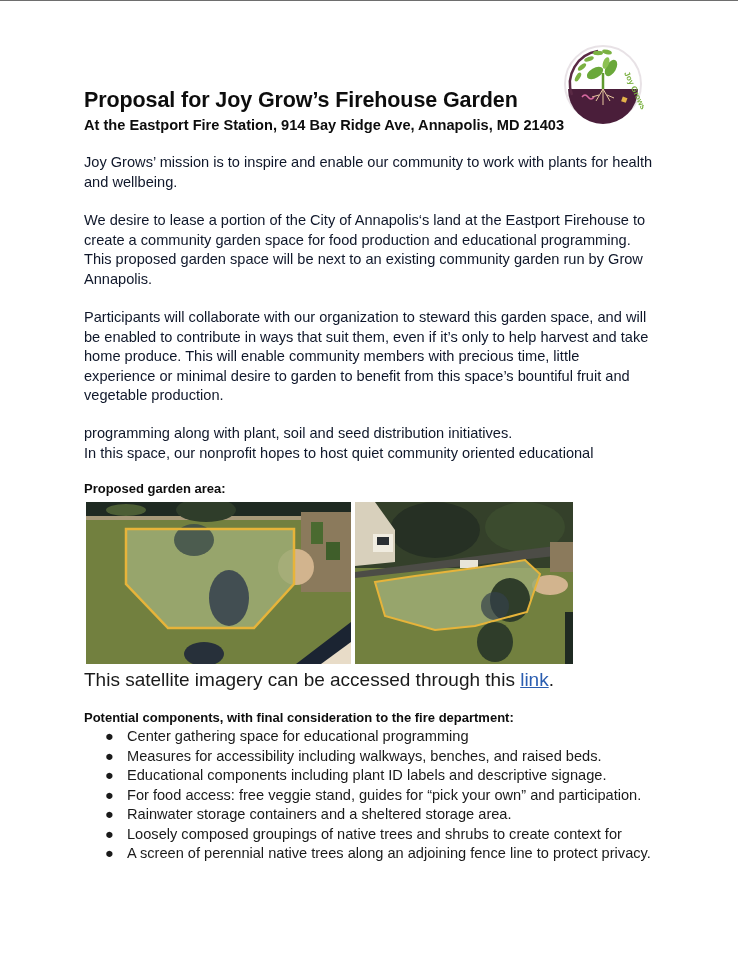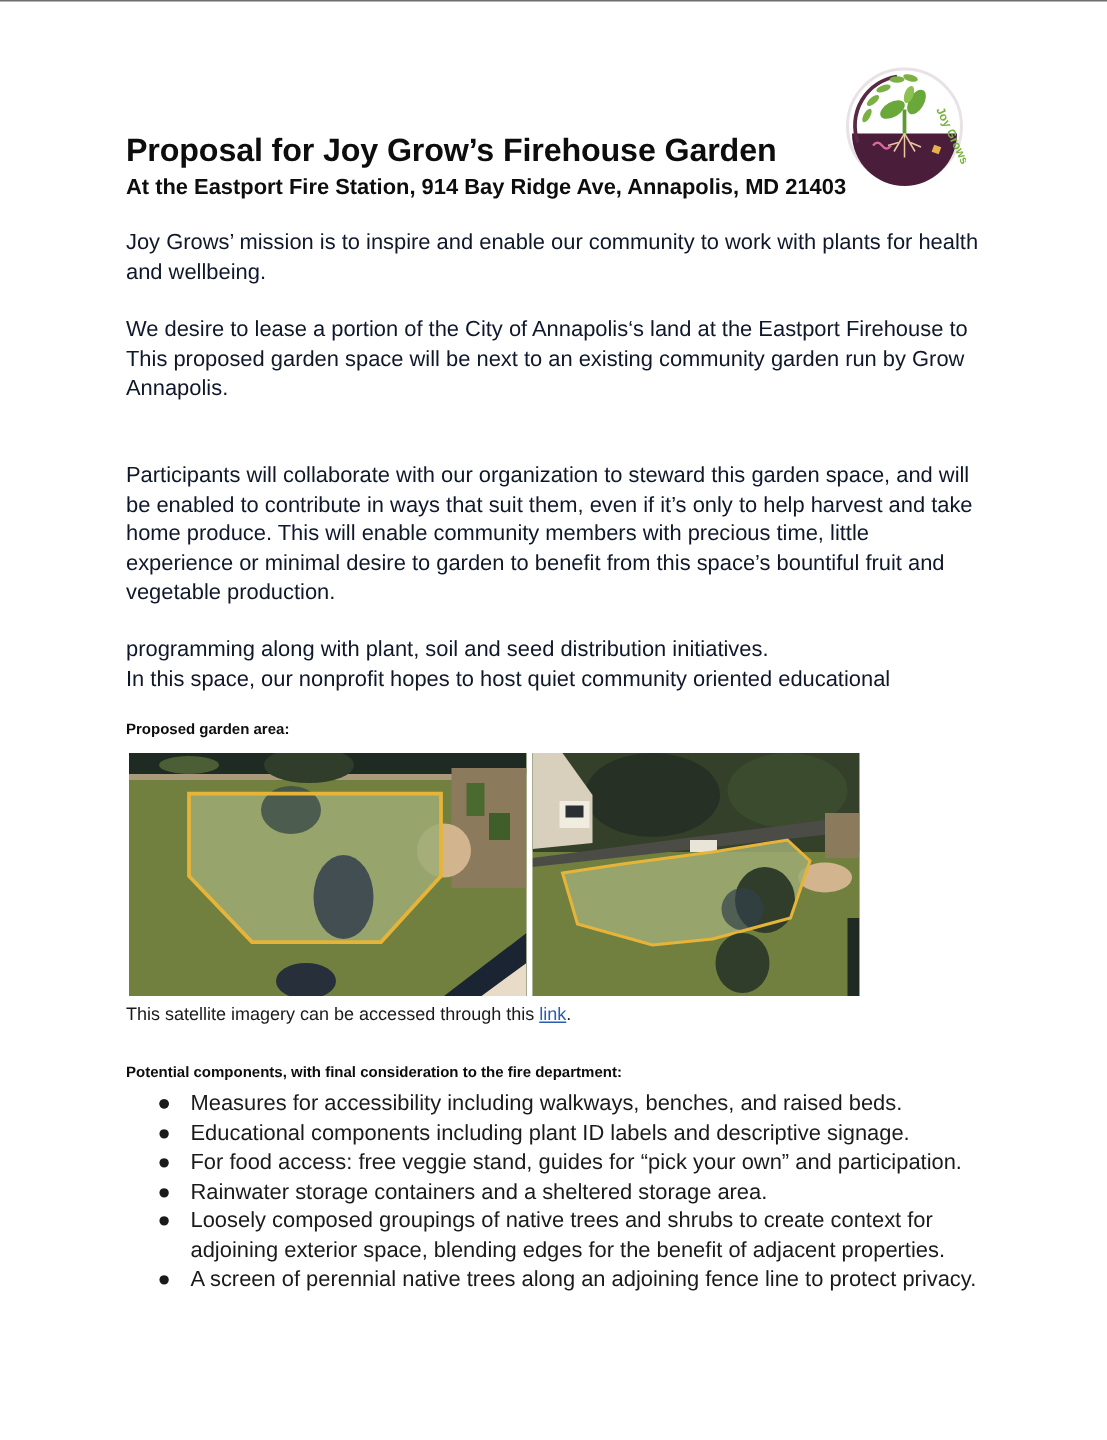--- a/index.html
+++ b/index.html
@@ -6,24 +6,24 @@
   body {
     width: 738px; height: 960px; background: #ffffff; position: relative; overflow: hidden;
     font-family: "Liberation Sans", sans-serif; color: #111;
   }
   .topbar { position: absolute; left: 0; top: 0; width: 738px; height: 1px; background: #6e6e6e; }
   .logo { position: absolute; left: 562px; top: 43px; width: 82px; height: 82px; }
   .title { position: absolute; left: 84px; top: 88px; font-size: 21.5px; font-weight: bold; letter-spacing: -0.1px; white-space: nowrap; color: #0d0d0d; text-align: right; }
   .subtitle { position: absolute; left: 84px; top: 117px; font-size: 14.6px; font-weight: bold; white-space: nowrap; color: #0d0d0d; text-align: right; }
   .para { position: absolute; left: 84px; width: 600px; font-size: 14.6px; line-height: 19.5px; color: #0f172a; }
   .para span { display: block; white-space: nowrap; }
-  .section-head { position: absolute; left: 84px; font-size: 10px; font-weight: bold; color: #0d0d0d; white-space: nowrap; }
+  .section-head { position: absolute; left: 84px; font-size: 13px; font-weight: bold; color: #0d0d0d; white-space: nowrap; }
   .sat { position: absolute; top: 502px; height: 162px; overflow: hidden; background: #6f7a45; }
   .sat svg { display: block; }
-  .caption { position: absolute; left: 84px; top: 669px; font-size: 12px; color: #1a1a1a; white-space: nowrap; }
+  .caption { position: absolute; left: 84px; top: 669px; font-size: 19px; color: #1a1a1a; white-space: nowrap; }
   .caption a { color: #2a5db0; text-decoration: underline; }
   .list { position: absolute; left: 84px; top: 727px; margin: 0; padding: 0; list-style: none; font-size: 14.6px; line-height: 19.5px; color: #1a1a1a; }
   .list li { position: relative; padding-left: 43px; white-space: nowrap; }
   .list li .bullet { position: absolute; left: 21px; top: 0; }
 </style>
 </head>
 <body>
 
 <div class="topbar"></div>
 
@@ -59,20 +59,21 @@
 <div class="title">Proposal for Joy Grow’s Firehouse Garden</div>
 <div class="subtitle">At the Eastport Fire Station, 914 Bay Ridge Ave, Annapolis, MD 21403</div>
 
 <div class="para" style="top:153px;">
   <span>Joy Grows’ mission is to inspire and enable our community to work with plants for health</span>
   <span>and wellbeing.</span>
 </div>
 
 <div class="para" style="top:211px;">
   <span>We desire to lease a portion of the City of Annapolis‘s land at the Eastport Firehouse to</span>
+  <span>create a community garden space for food production and educational programming.</span>
   <span>This proposed garden space will be next to an existing community garden run by Grow</span>
   <span>Annapolis.</span>
 </div>
 
 <div class="para" style="top:308px;">
   <span>Participants will collaborate with our organization to steward this garden space, and will</span>
   <span>be enabled to contribute in ways that suit them, even if it’s only to help harvest and take</span>
   <span>home produce. This will enable community members with precious time, little</span>
   <span>experience or minimal desire to garden to benefit from this space’s bountiful fruit and</span>
   <span>vegetable production.</span>
@@ -128,24 +129,23 @@
   </svg>
 </div>
 
 <div class="caption">
   <span>This satellite imagery can be accessed through this </span><a href="#">link</a><span>.</span>
 </div>
 
 <div class="section-head" style="top:710px;">Potential components, with final consideration to the fire department:</div>
 
 <ul class="list">
-  <li><span class="bullet">●</span></li>
+  <li><span class="bullet">●</span><span>Center gathering space for educational programming</span></li>
   <li><span class="bullet">●</span><span>Measures for accessibility including walkways, benches, and raised beds.</span></li>
   <li><span class="bullet">●</span><span>Educational components including plant ID labels and descriptive signage.</span></li>
   <li><span class="bullet">●</span><span>For food access: free veggie stand, guides for “pick your own” and participation.</span></li>
   <li><span class="bullet">●</span><span>Rainwater storage containers and a sheltered storage area.</span></li>
   <li>
       <span class="bullet">●</span>
       <span style="display:block">Loosely composed groupings of native trees and shrubs to create context for</span>
-      <span style="display:block">adjoining exterior space, blending edges for the benefit of adjacent properties.</span>
     </li>
   <li><span class="bullet">●</span><span>A screen of perennial native trees along an adjoining fence line to protect privacy.</span></li>
 </ul>
 
 </body></html>

